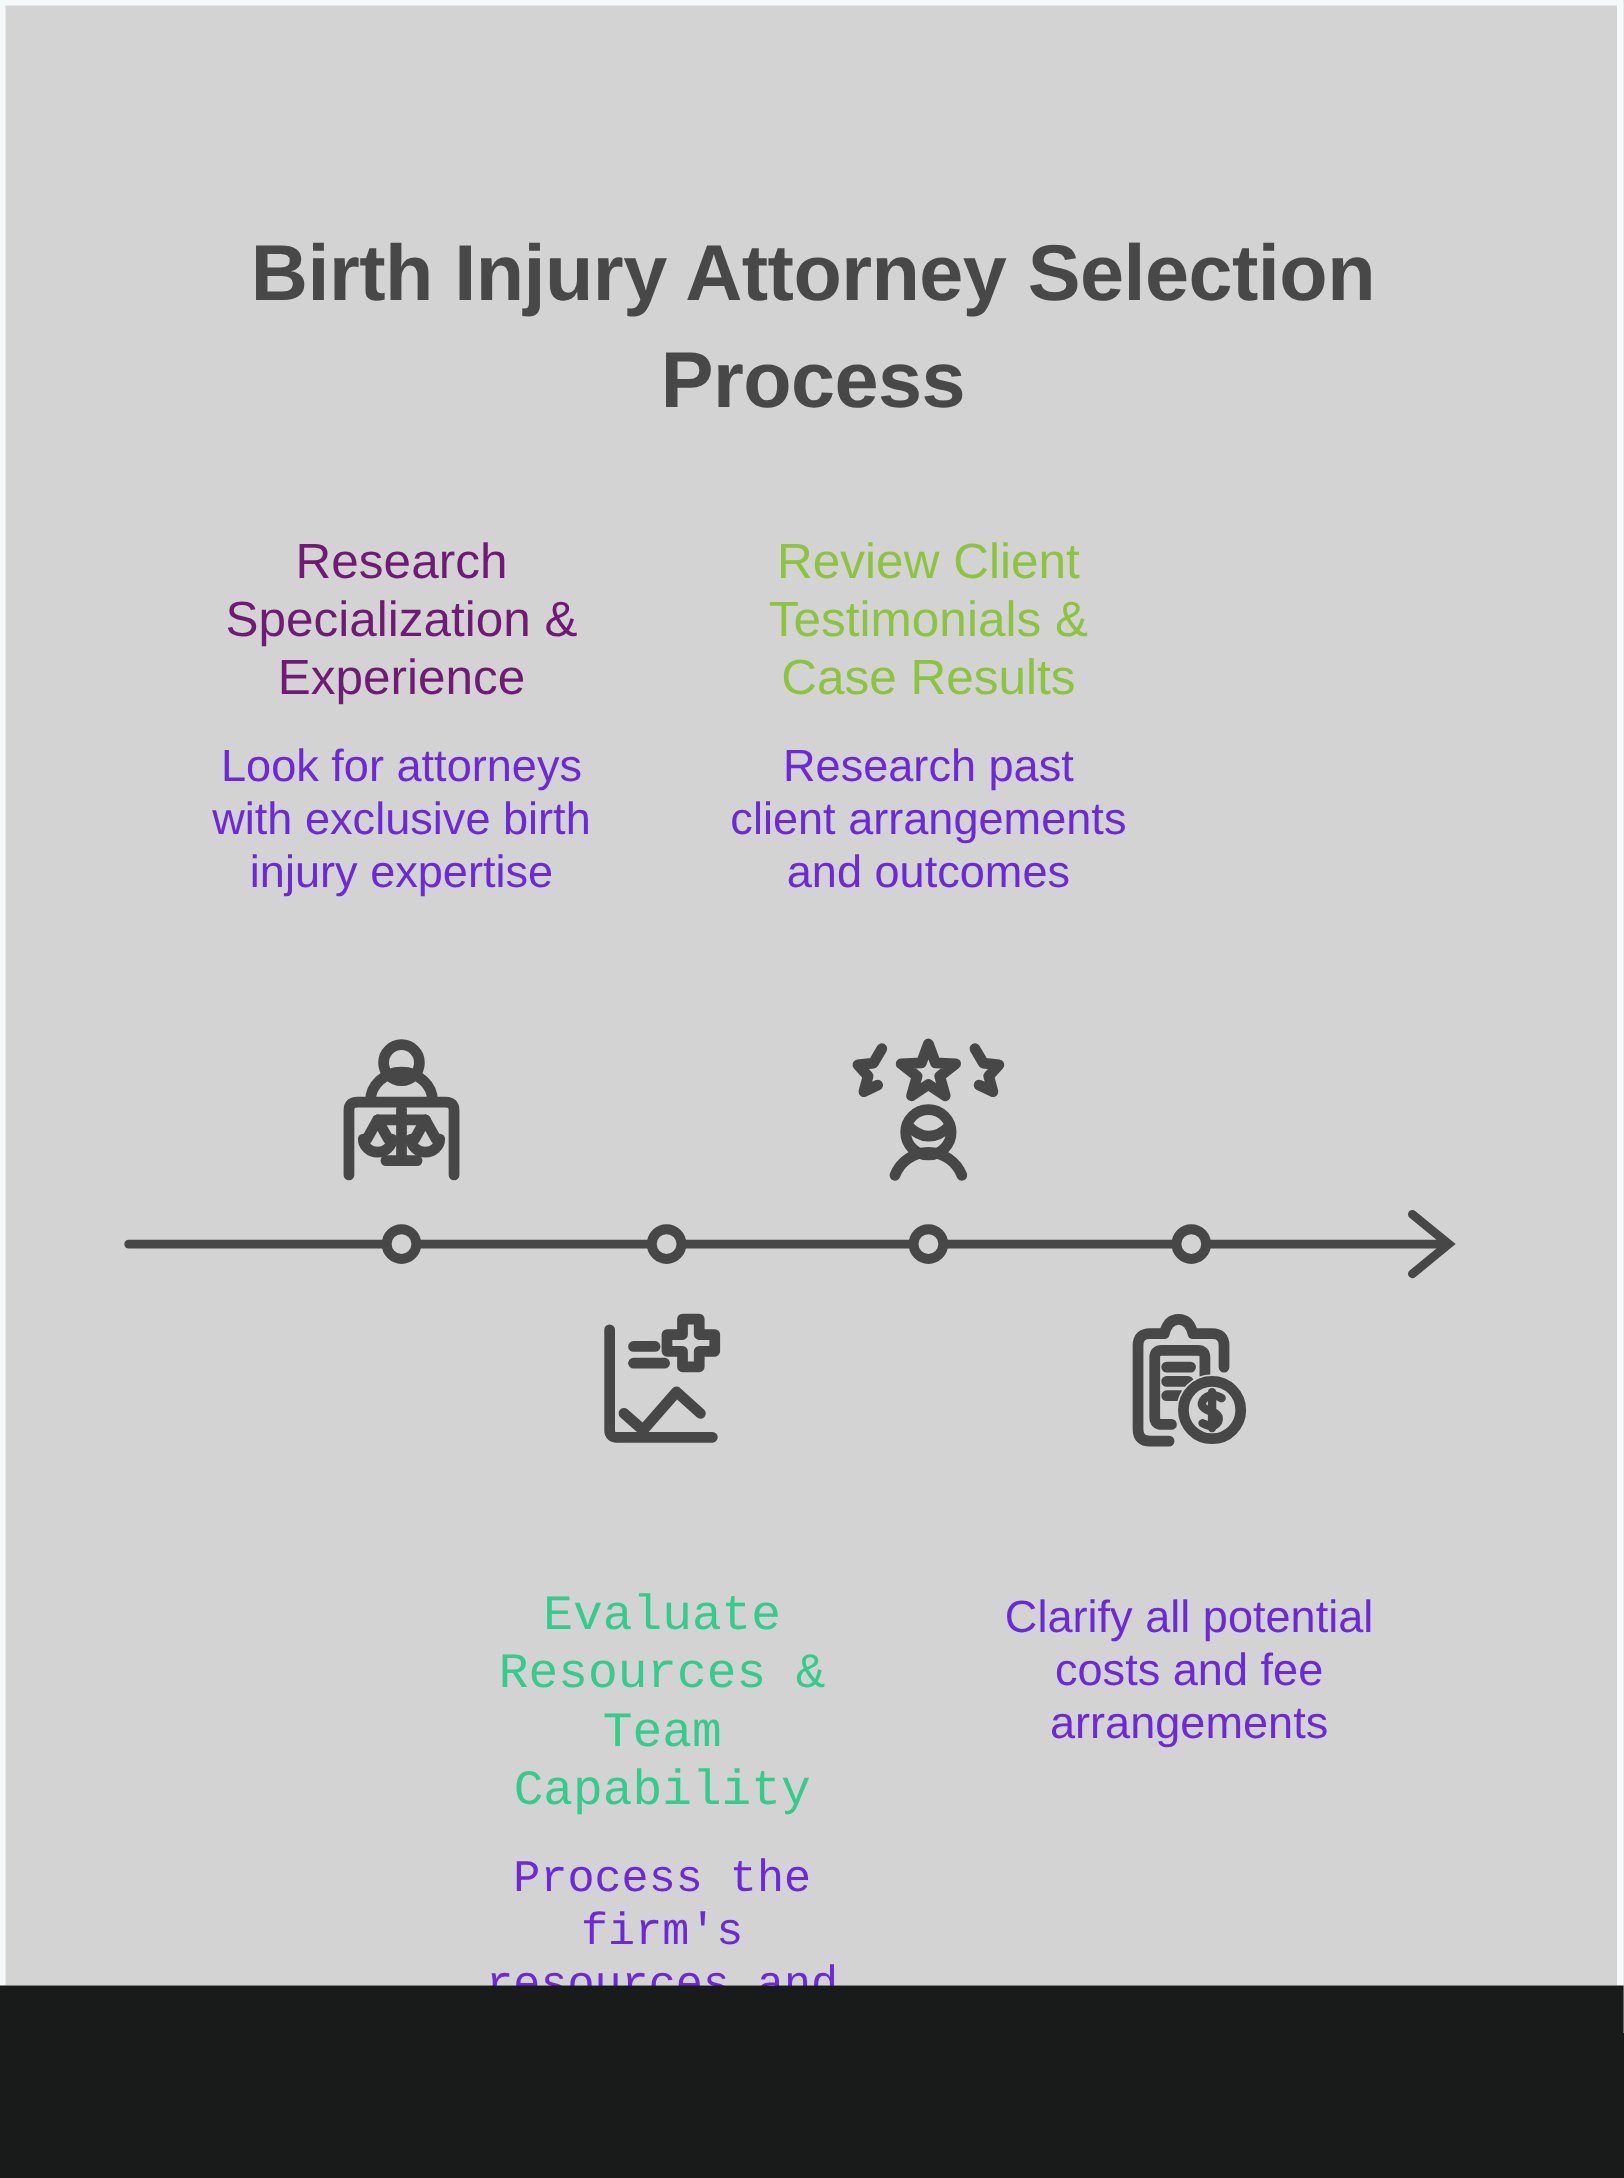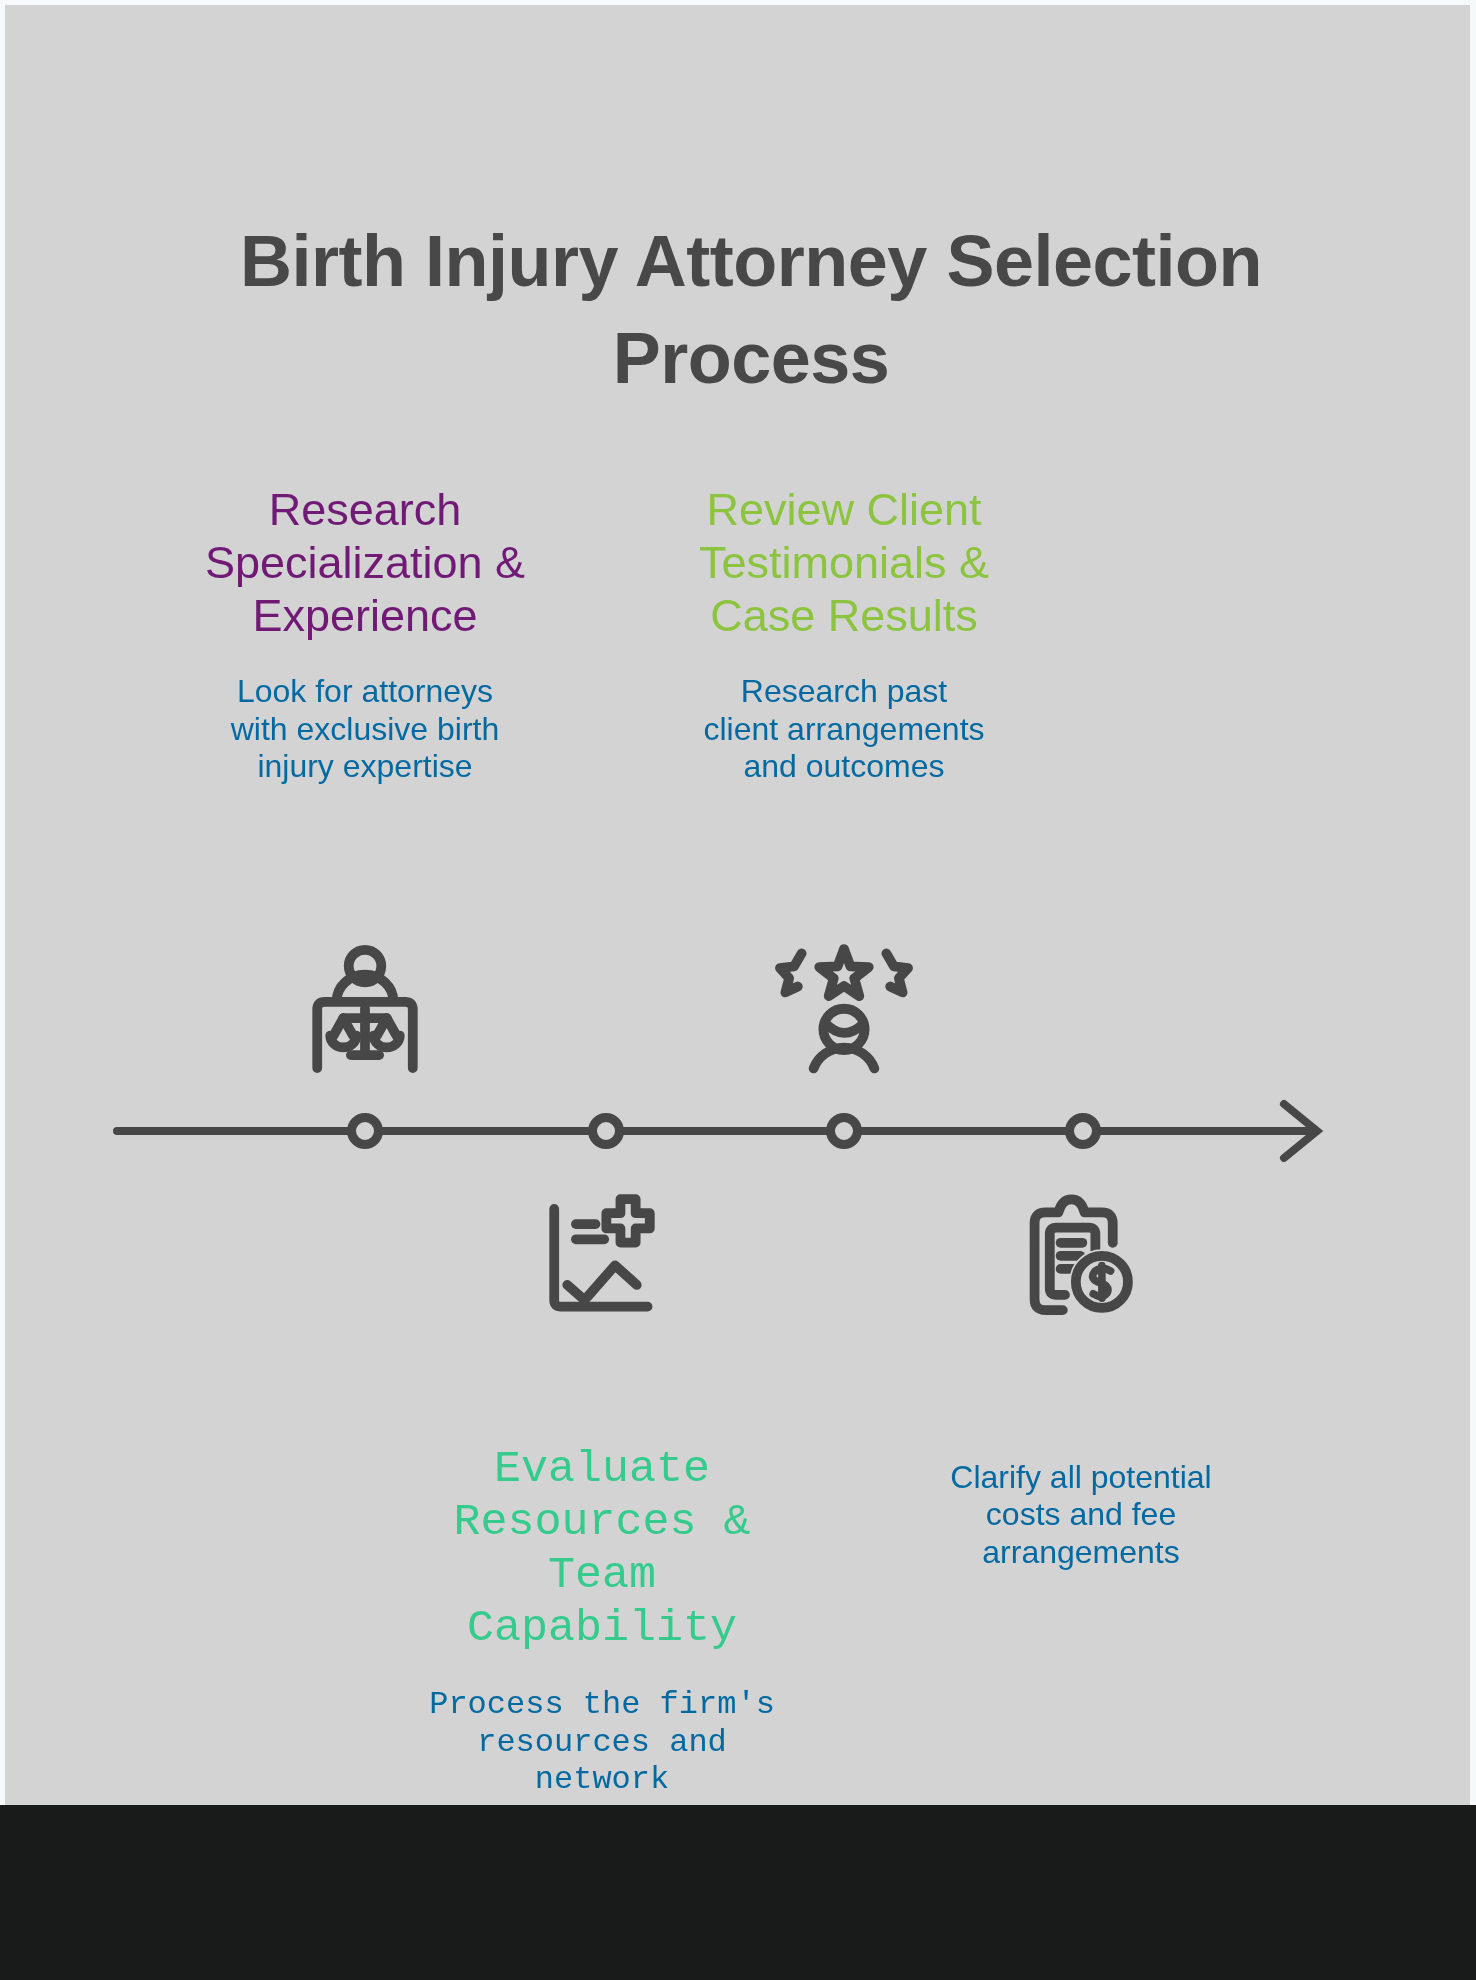--- a/index.html
+++ b/index.html
@@ -13,33 +13,33 @@
   .canvas{
     position:absolute;left:5px;right:6px;top:5px;height:1800px;
     background:#d3d3d4;
   }
   .bottom-bar{
     position:absolute;left:0;right:0;top:1805px;bottom:0;
     background:#191a1a;
   }
   .title{
     position:absolute;left:185px;top:197px;width:1100px;
-    margin:16px;text-align:center;
+    margin:4px;text-align:center;
     font-size:72px;line-height:1.35;font-weight:700;
     color:#484848;white-space:pre-line;
     letter-spacing:-0.5px;
   }
   .step-text{position:absolute;width:390px;text-align:center;}
   .step-heading{
     margin:0 0 31px 0;font-weight:400;
     font-size:45px;line-height:1.18;white-space:pre-line;
   }
   .step-desc{
-    margin:16px;font-weight:400;color:#0369a1;
-    font-size:32px;line-height:1.17;white-space:pre-line;
+    margin:4px;font-weight:400;color:#6d28d9;
+    font-size:41px;line-height:1.17;white-space:pre-line;
   }
   #step1-text{left:170px;top:483px;}
   #step2-text{left:649px;top:483px;}
   #step3-text{left:407px;top:1443px;font-family:Liberation Mono, monospace;}
   #step4-text{left:886px;top:1443px;}
   .icon{position:absolute;color:#474747;}
   #icon-1{left:289px;top:940px;width:152px;height:152px;}
   #icon-2{left:768px;top:936px;width:152px;height:152px;}
   #icon-3{left:526px;top:1185px;width:152px;height:152px;}
   #icon-4{left:1002px;top:1182px;width:152px;height:152px;}

